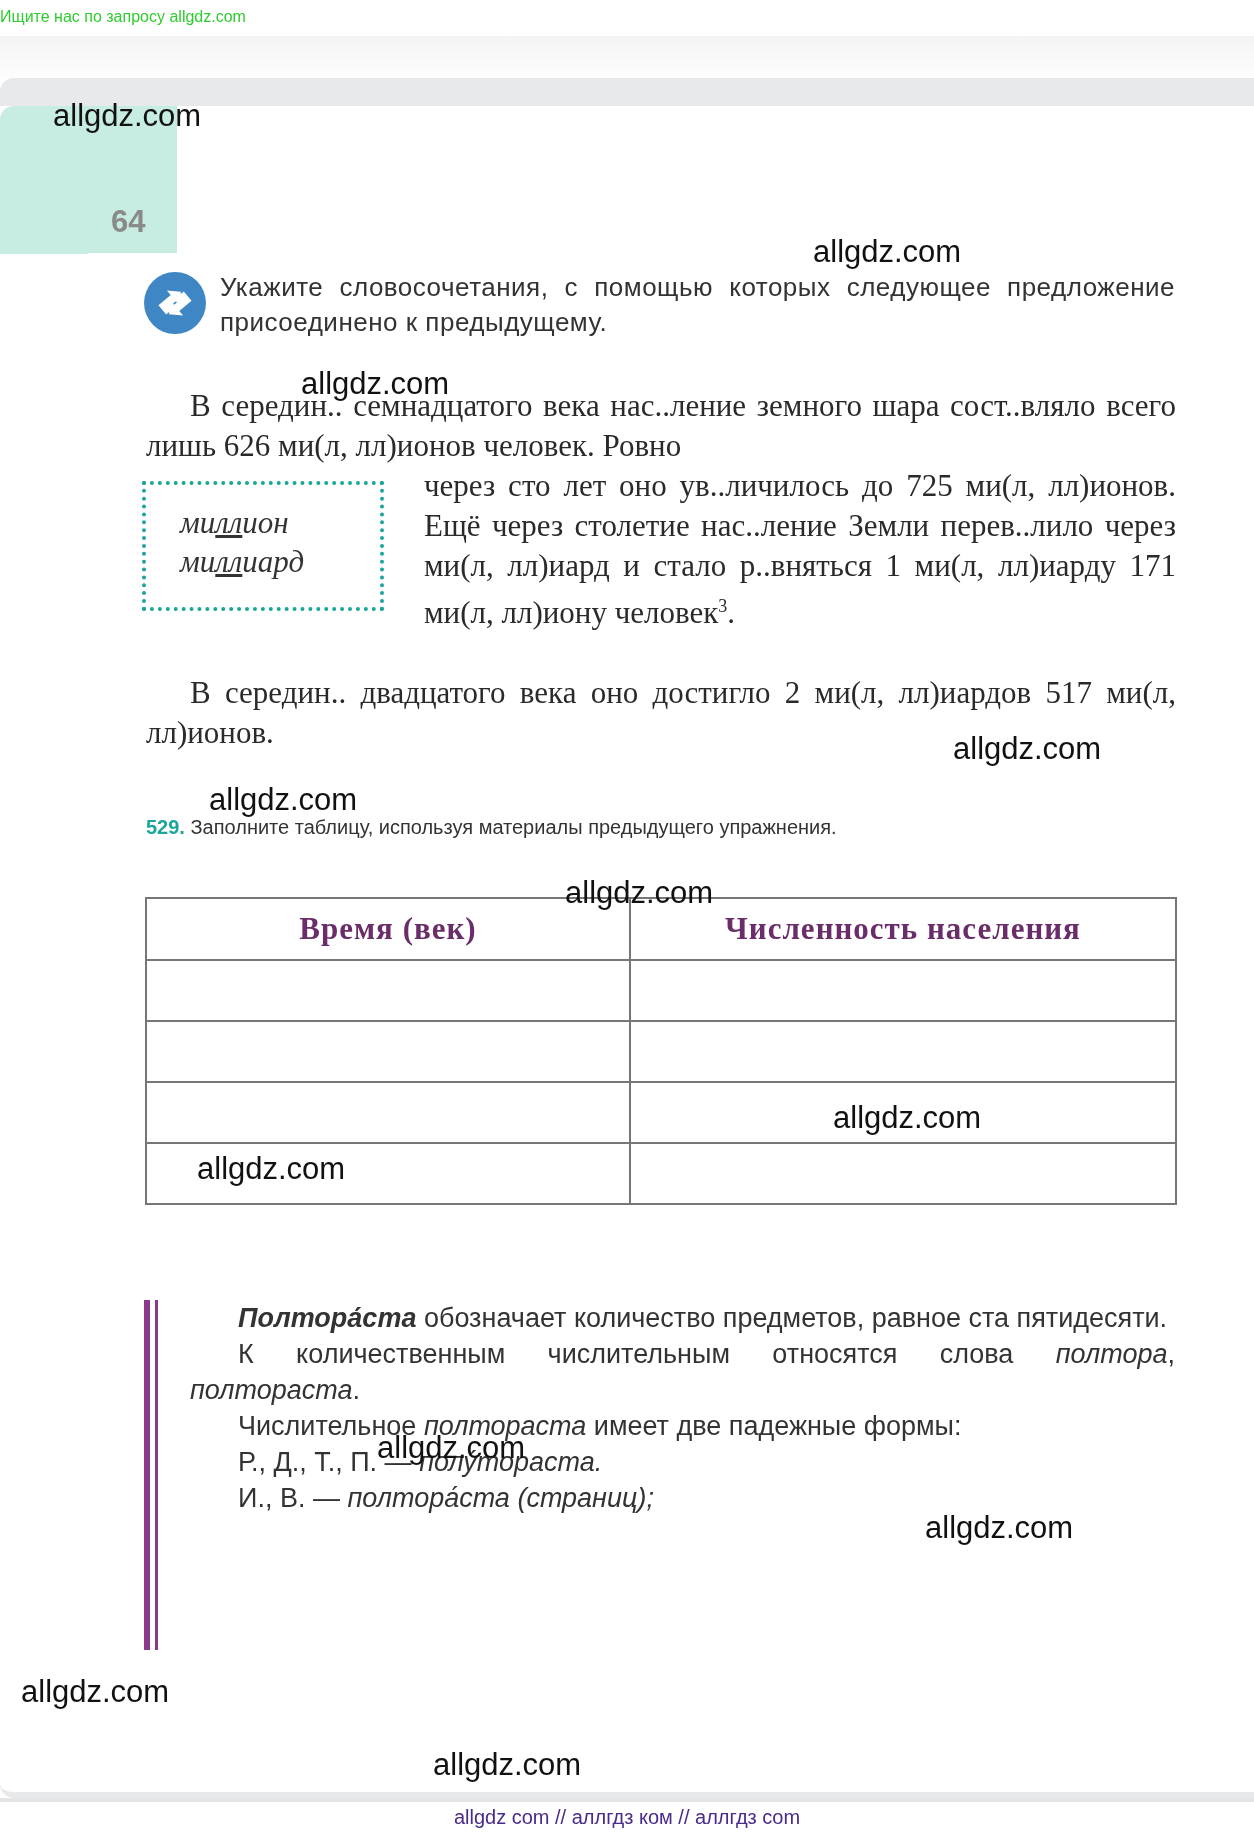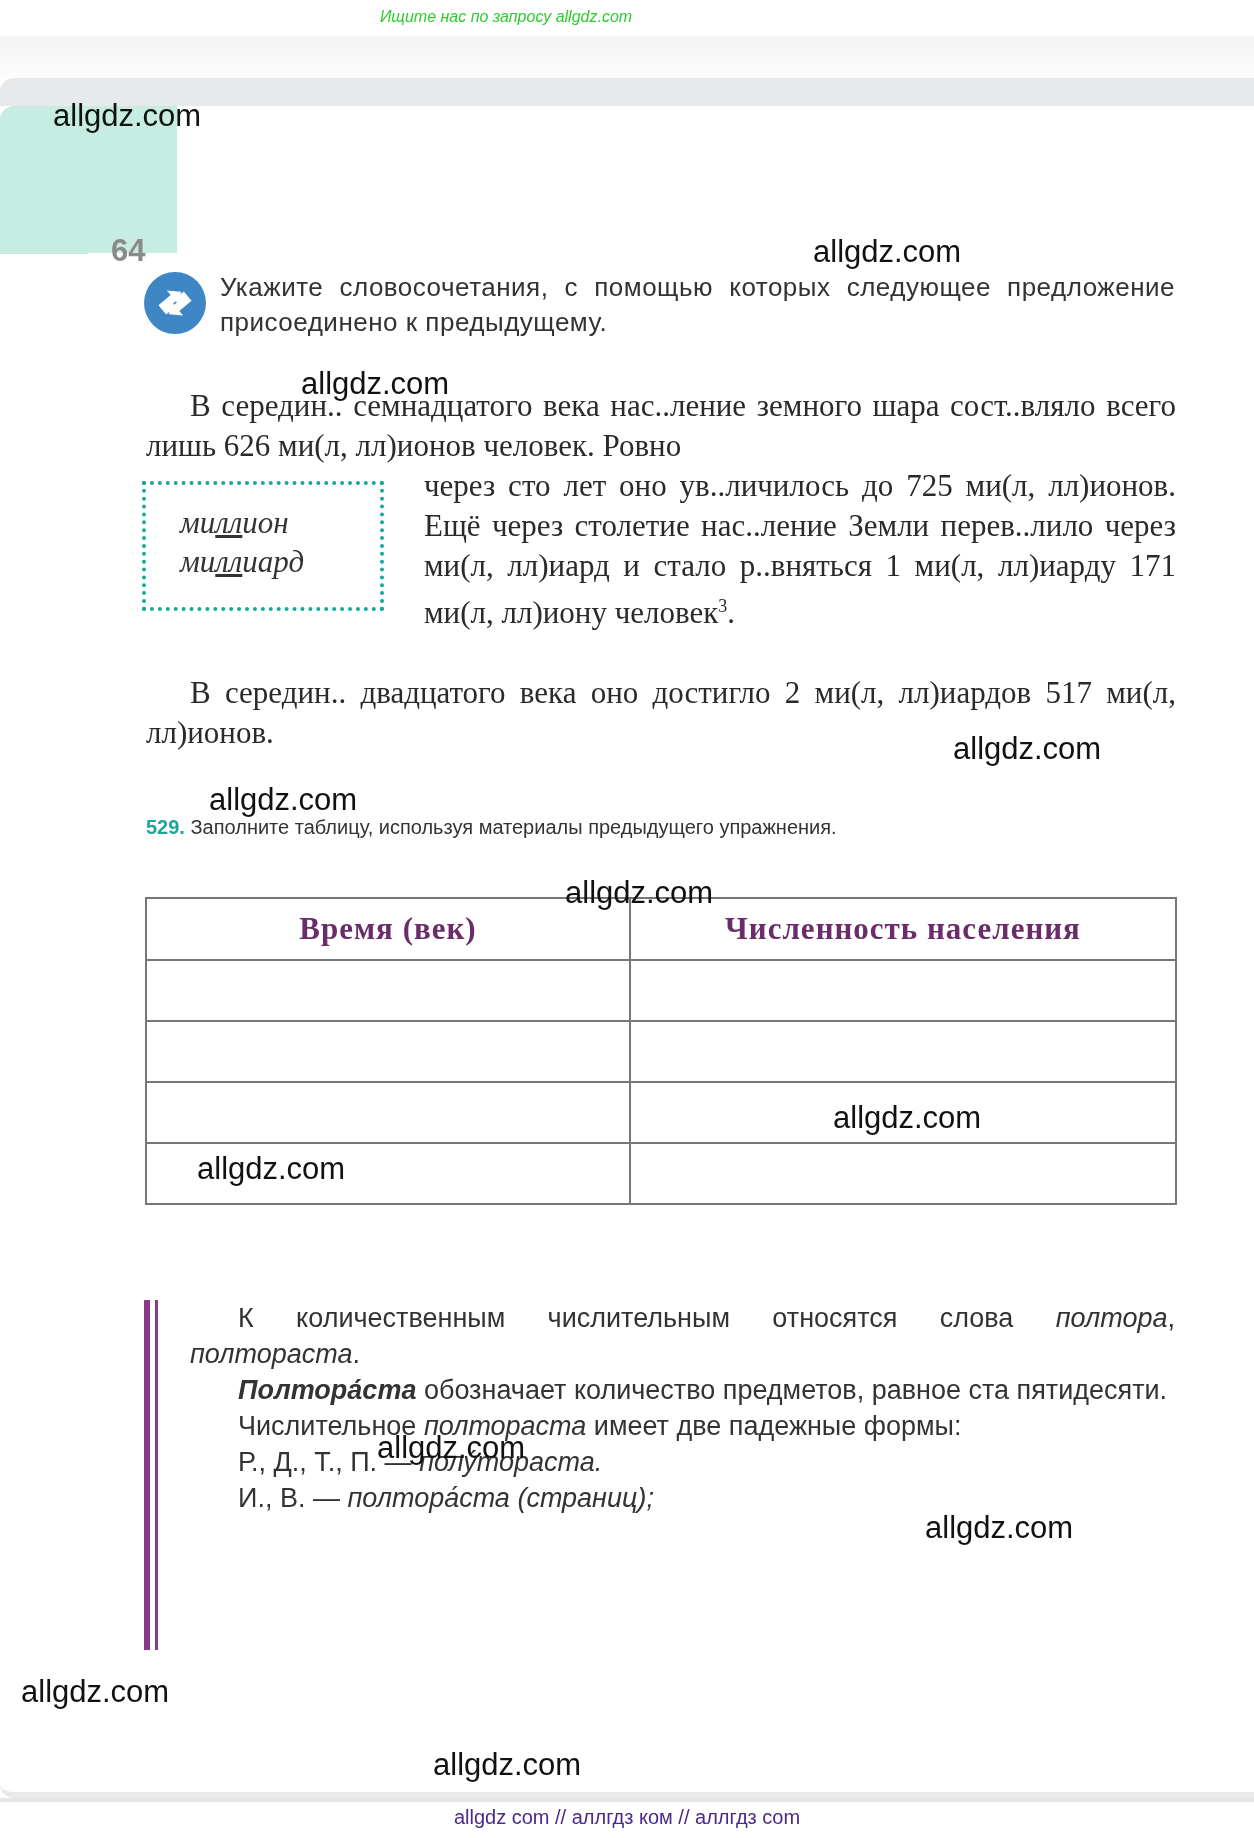--- a/index.html
+++ b/index.html
@@ -1,23 +1,23 @@
 <!DOCTYPE html>
 <html><head>
 <meta charset="utf-8">
 <style>
   html, body { margin:0; padding:0; }
   body { width:1254px; height:1838px; position:relative; background:#ffffff; overflow:hidden; font-family:"Liberation Sans", sans-serif; color:#222; }
   .abs { position:absolute; }
-  .top-banner { left:0; top:0; width:1012px; height:34px; text-align:center; font-size:16px; color:#2ecc2e; line-height:34px; font-family:"Liberation Sans", sans-serif;font-style:italic; }
+  .top-banner { left:0; top:0; width:1012px; height:34px; text-align:left; font-size:16px; color:#2ecc2e; line-height:34px; font-family:"Liberation Sans", sans-serif; }
   .top-bar { left:0; top:36px; width:1254px; height:42px; background:linear-gradient(#f4f4f4,#fdfdfd); }
   .page-frame { left:0; top:78px; width:1254px; height:1720px; background:#fff; border-top:28px solid #e8e9eb; border-bottom:6px solid #e8e9eb; border-radius:14px 0 0 14px; box-sizing:border-box; }
   .mint-block { left:0; top:106px; width:177px; height:147px; background:#c7ece2; border-radius:14px 0 0 0; }
   .mint-low { left:0; top:214px; width:88px; height:40px; background:#c7ece2; }
-  .page-num { left:111px; top:233px; font-size:31px; font-weight:bold; color:#8a8a8a; font-family:"Liberation Sans", sans-serif; }
+  .page-num { left:111px; top:204px; font-size:31px; font-weight:bold; color:#8a8a8a; font-family:"Liberation Sans", sans-serif; }
   .wm { font-size:31px; color:#111; font-family:"Liberation Sans", sans-serif; white-space:nowrap;margin-top:20px; }
   .task-icon { left:144px; top:272px; width:62px; height:62px; border-radius:50%; background:#3f86c4; }
   .task-text { left:220px; top:270px; width:955px; font-size:26px; line-height:35px; letter-spacing:0.5px; color:#333; text-align:justify; }
   .serif-p { font-family:"Liberation Serif", serif; font-size:31px; line-height:40px; color:#2a2a2a; text-align:justify; }
   .dict-box { left:142px; top:481px; width:242px; height:130px; border:4px dotted #1aa69a; box-sizing:border-box; }
   .dict-word { font-family:"Liberation Serif", serif; font-style:italic; font-size:31px; color:#333; line-height:39px; }
   .ex-num { color:#1aa69a; font-weight:bold; }
   .ex-text { left:146px; top:810px; width:1030px; font-size:20px; line-height:35px; color:#333; text-align:justify; }
   table.pop { position:absolute; left:145px; top:897px; width:1032px; border-collapse:collapse; }
   table.pop th, table.pop td { border:2px solid #777; height:61px; box-sizing:border-box; }
@@ -86,22 +86,22 @@
     <tr>
         <td></td>
         <td></td>
       </tr>
   </tbody>
 </table>
 
 <div class="abs rule-bar1"></div>
 <div class="abs rule-bar2"></div>
 <div class="abs rule-text">
+  <p class="indent"><b><i>Полтора́ста</i></b><span> обозначает количество предметов, равное ста пятидесяти.</span></p>
   <p class="indent" style="margin-top:0;"><span>К количественным числительным относятся слова </span><i>полтора</i><span>, </span><i>полтораста</i><span>.</span></p>
-  <p class="indent"><b><i>Полтора́ста</i></b><span> обозначает количество предметов, равное ста пятидесяти.</span></p>
   <p class="indent"><span>Числительное </span><i>полтораста</i><span> имеет две падежные формы:</span></p>
   <p class="indent"><span>Р., Д., Т., П. — </span><i>полу́тораста.</i></p>
   <p class="indent"><span>И., В. — </span><i>полтора́ста (страниц);</i></p>
 </div>
 
 <div class="abs wm" style="left:53px; top:78px;">allgdz.com</div>
 <div class="abs wm" style="left:813px; top:214px;">allgdz.com</div>
 <div class="abs wm" style="left:301px; top:346px;">allgdz.com</div>
 <div class="abs wm" style="left:953px; top:711px;">allgdz.com</div>
 <div class="abs wm" style="left:209px; top:762px;">allgdz.com</div>

